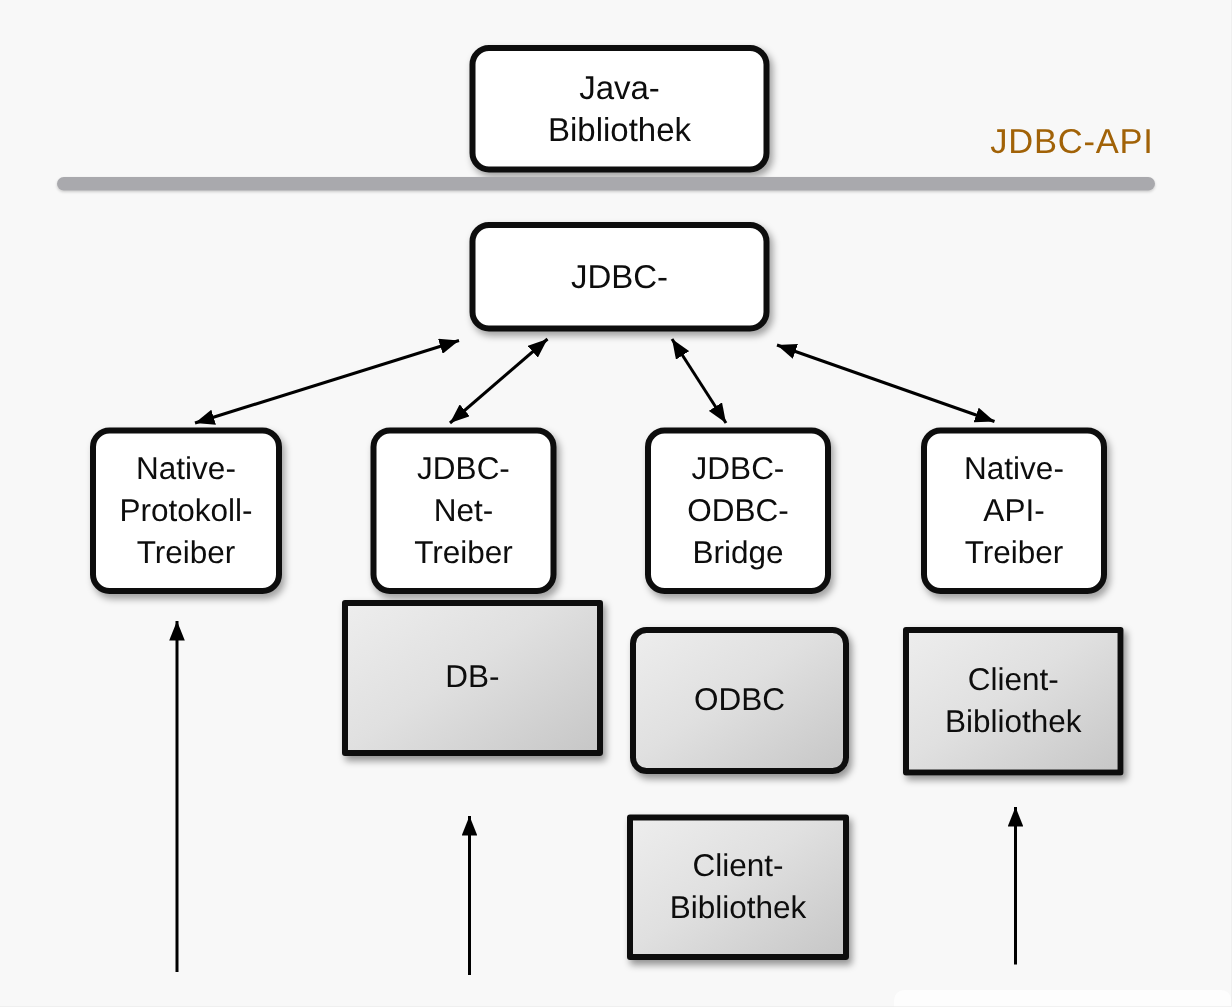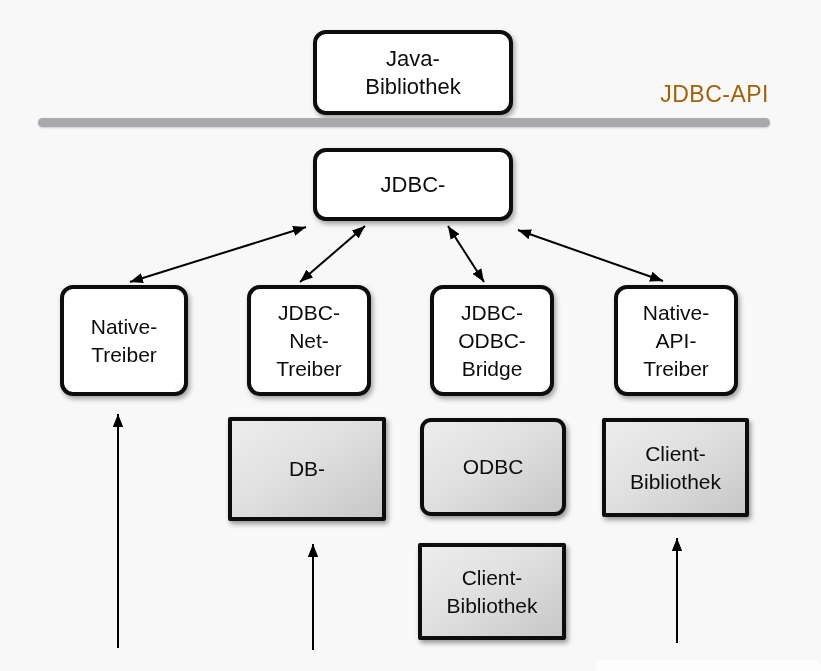--- a/index.html
+++ b/index.html
@@ -97,20 +97,21 @@
 
   <div class="api-label">JDBC-API</div>
   <div class="divider"></div>
 
   <div class="box white-box" style="left:313px; top:148px; width:200px; height:73px;">
     <span class="ln">JDBC-</span>
   </div>
 
   <div class="box white-box driver" style="left:60px; top:285px; width:128px; height:111px;">
     <span class="ln">Native-</span>
+    <span class="ln">Protokoll-</span>
     <span class="ln">Treiber</span>
   </div>
 
   <div class="box white-box driver" style="left:247px; top:285px; width:124px; height:111px;">
     <span class="ln">JDBC-</span>
     <span class="ln">Net-</span>
     <span class="ln">Treiber</span>
   </div>
 
   <div class="box white-box driver" style="left:430px; top:285px; width:124px; height:111px;">
@@ -118,21 +119,21 @@
     <span class="ln">ODBC-</span>
     <span class="ln">Bridge</span>
   </div>
 
   <div class="box white-box driver" style="left:614px; top:285px; width:124px; height:111px;">
     <span class="ln">Native-</span>
     <span class="ln">API-</span>
     <span class="ln">Treiber</span>
   </div>
 
-  <div class="box gray-box" style="left:228px; top:417px; width:158px; height:104px;text-align:center;">
+  <div class="box gray-box" style="left:228px; top:400px; width:174px; height:104px;text-align:center;">
     <span class="ln">DB-</span>
   </div>
 
   <div class="box gray-box" style="left:420px; top:418px; width:146px; height:98px;border-radius:11px;">
     <span class="ln">ODBC</span>
   </div>
 
   <div class="box gray-box" style="left:602px; top:418px; width:147px; height:99px;">
     <span class="ln">Client-</span>
     <span class="ln">Bibliothek</span>

